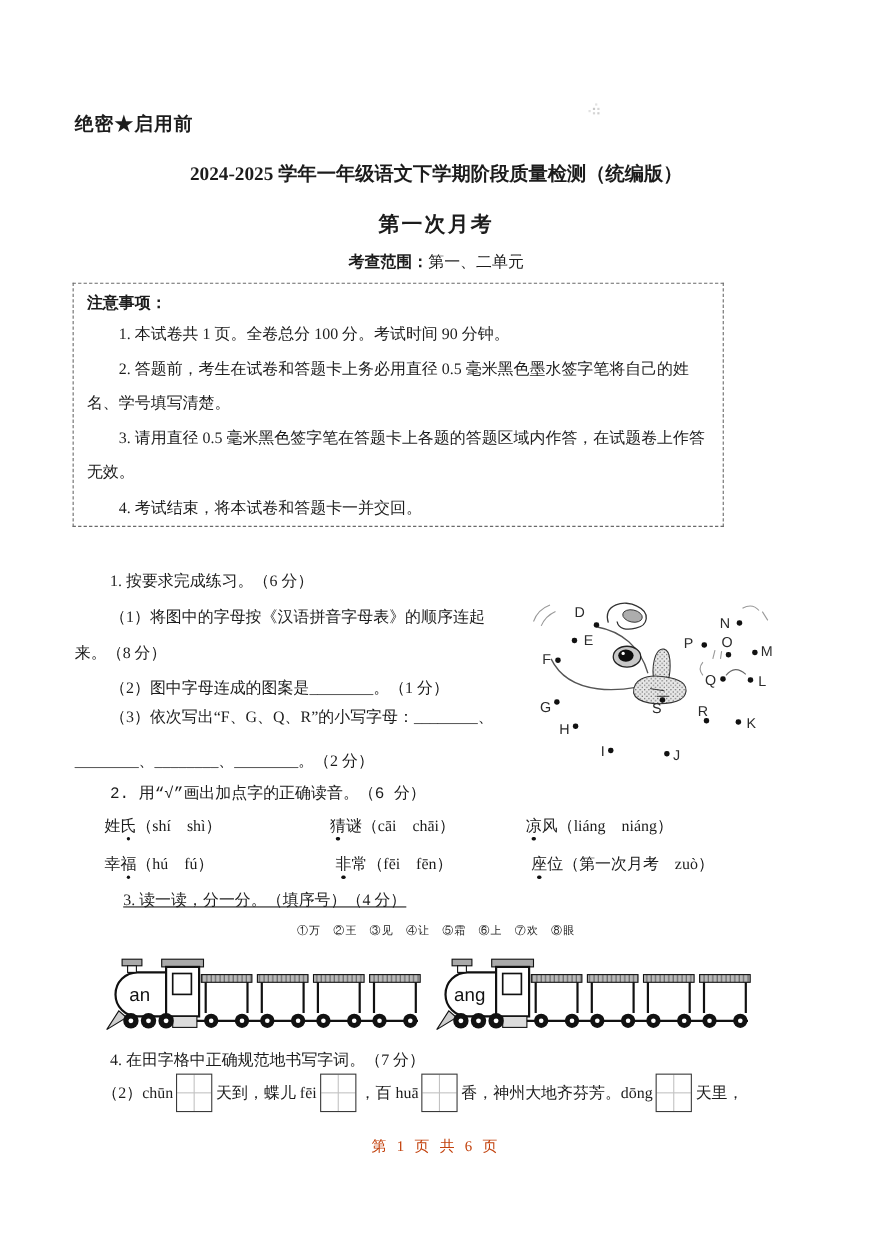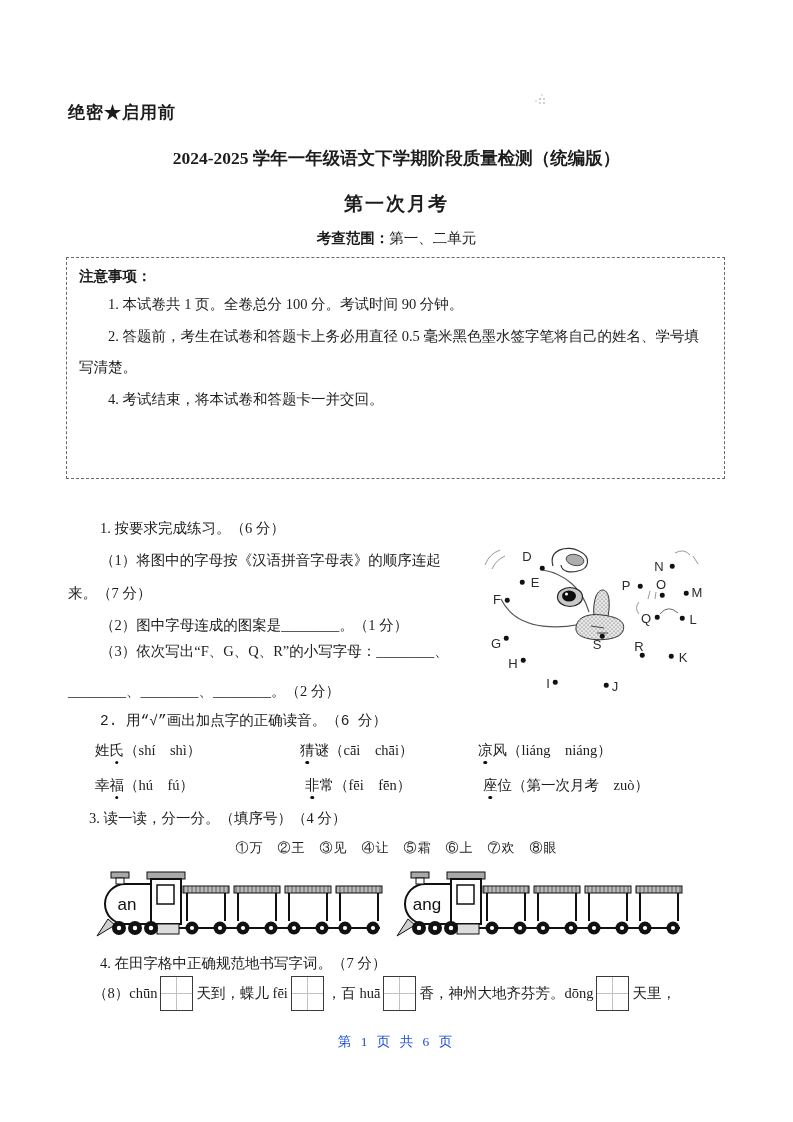--- a/index.html
+++ b/index.html
@@ -10,21 +10,21 @@
   .abs{position:absolute;}
   .center{left:0;right:0;text-align:center;}
 
   .security{left:68px;top:101px;font-size:17px;font-weight:bold;letter-spacing:1px;}
   .title{top:146px;font-size:17.5px;font-weight:bold;}
   .subtitle{top:191px;font-size:19px;font-weight:bold;letter-spacing:2px;}
   .scope{top:229px;font-size:14.5px;}
   .scope .lbl{font-weight:bold;}
 
   .notice-box{
-    left:66px;top:257px;width:659px;height:222px;box-sizing:border-box;
+    left:66px;top:257px;width:592px;height:222px;box-sizing:border-box;
     border:1px dashed #6a6a6a;padding:6px 13px 0 12px;font-size:14.5px;
   }
   .notice-heading{margin:0;font-weight:bold;line-height:25px;}
   .notice-item{margin:0;text-indent:2em;line-height:31.5px;}
 
   .sec-heading{left:68px;top:488px;font-size:15.5px;font-weight:bold;}
   .qtext{font-size:14.5px;white-space:nowrap;}
   .q1-stem{left:100px;top:519px;}
   .q1s1a{left:100px;top:551px;}
   .q1s1b{left:68px;top:584px;}
@@ -43,36 +43,36 @@
 
   .q2-stem{left:100px;top:711px;font-family:Liberation Mono, monospace;}
   .q2-item{font-size:14.5px;white-space:nowrap;}
   .dot-char{position:relative;display:inline-block;}
   .dot-char::after{
     content:"";position:absolute;left:50%;bottom:-4px;width:3.5px;height:3.5px;
     background:#111;border-radius:50%;transform:translateX(-50%);
   }
   .pinyin{font-family:"Liberation Serif","DejaVu Serif",serif;text-align:right;}
 
-  .q3-stem{left:89px;top:809px;}
-  .q3-options{top:839px;font-size:13px;letter-spacing:1px;}
+  .q3-stem{left:112px;top:809px;text-decoration:underline;}
+  .q3-options{top:839px;font-size:10px;letter-spacing:1px;}
 
   .trains{left:95px;top:862px;width:600px;height:90px;}
 
   .q4-stem{left:100px;top:954px;}
   .q4-line{left:93px;top:976px;display:flex;align-items:center;font-size:14.5px;white-space:nowrap;}
   .tian-box{
     display:inline-block;width:33px;height:35px;margin:0 3px;box-sizing:border-box;
     border:1.6px solid #3a3a3a;
     background:
       linear-gradient(#c2c2c2,#c2c2c2) 50% 0/1px 100% no-repeat,
       linear-gradient(#c2c2c2,#c2c2c2) 0 50%/100% 1px no-repeat;
   }
 
-  .footer{top:1033px;font-size:13.5px;letter-spacing:3px;color:#1d4ed8;}
+  .footer{top:1033px;font-size:13.5px;letter-spacing:3px;color:#c2410c;}
 
   .artifact{left:539px;top:98px;width:2px;height:2px;background:#c8c8c8;
     box-shadow:4px 0 0 #d6d6d6,0 4px 0 #d6d6d6,4px 4px 0 #cfcfcf,-4px 2px 0 #e2e2e2,2px -4px 0 #e2e2e2;}
 </style>
 </head>
 <body>
 
 <div class="page">
 
   <div class="abs artifact"></div>
@@ -81,27 +81,28 @@
   <div class="abs center title">2024-2025 学年一年级语文下学期阶段质量检测（统编版）</div>
   <div class="abs center subtitle">第一次月考</div>
   <div class="abs center scope">
     <span class="lbl">考查范围：</span><span>第一、二单元</span>
   </div>
 
   <div class="abs notice-box">
     <p class="notice-heading">注意事项：</p>
     <p class="notice-item">1. 本试卷共 1 页。全卷总分 100 分。考试时间 90 分钟。</p>
     <p class="notice-item">2. 答题前，考生在试卷和答题卡上务必用直径 0.5 毫米黑色墨水签字笔将自己的姓名、学号填写清楚。</p>
+    <p class="notice-item">3. 请用直径 0.5 毫米黑色签字笔在答题卡上各题的答题区域内作答，在试题卷上作答无效。</p>
     <p class="notice-item">4. 考试结束，将本试卷和答题卡一并交回。</p>
   </div>
 
 
   <div class="abs qtext q1-stem">1. 按要求完成练习。（6 分）</div>
   <div class="abs qtext q1s1a">（1）将图中的字母按《汉语拼音字母表》的顺序连起</div>
-  <div class="abs qtext q1s1b">来。（7 分）</div>
+  <div class="abs qtext q1s1b">来。（8 分）</div>
   <div class="abs qtext q1s2">（2）图中字母连成的图案是________。（1 分）</div>
   <div class="abs qtext q1s3a">（3）依次写出“F、G、Q、R”的小写字母：________、</div>
   <div class="abs qtext q1s3b">________、________、________。（2 分）</div>
 
   <div class="abs puzzle">
     <svg width="238" height="162" viewBox="0 0 238 162">
       <defs>
         <pattern id="stipple" width="4" height="4" patternUnits="userSpaceOnUse">
           <rect width="4" height="4" fill="#e7e7e7"></rect>
           <circle cx="1" cy="1" r="0.6" fill="#555"></circle>
@@ -277,21 +278,21 @@
       <rect x="541" y="24" width="46" height="7" fill="url(#hatch)" stroke="#111"></rect>
       <path d="M 545 31 V 59 M 583 31 V 59" stroke="#111" stroke-width="2" fill="none"></path>
       <circle cx="550" cy="66" r="6.5" fill="#111"></circle>
       <circle cx="550" cy="66" r="2.1" fill="#fff"></circle>
       <circle cx="578" cy="66" r="6.5" fill="#111"></circle>
       <circle cx="578" cy="66" r="2.1" fill="#fff"></circle>
     </svg>
 
   <div class="abs qtext q4-stem">4. 在田字格中正确规范地书写字词。（7 分）</div>
   <div class="abs q4-line">
-    <span>（8）chūn</span>
+    <span>（2）chūn</span>
       <span class="tian-box"></span>
       <span>天到，蝶儿 fēi</span>
       <span class="tian-box"></span>
       <span>，百 huā</span>
       <span class="tian-box"></span>
       <span>香，神州大地齐芬芳。dōng</span>
       <span class="tian-box"></span>
       <span>天里，</span>
   </div>
 

